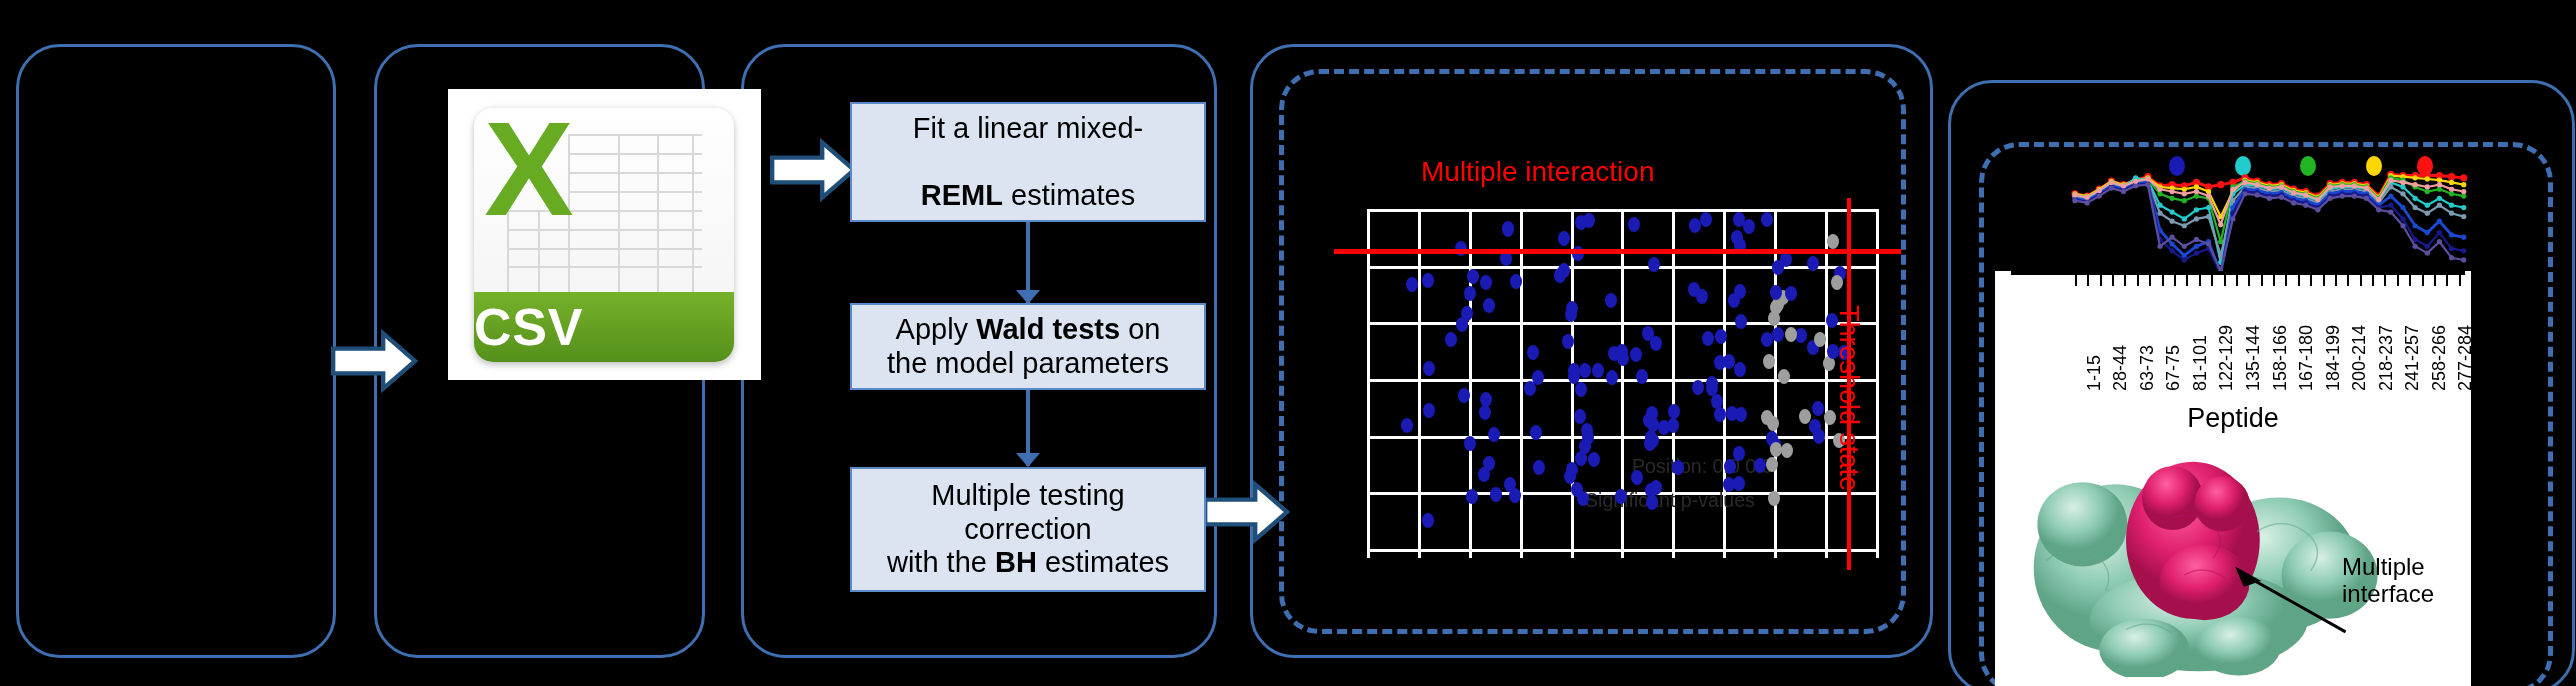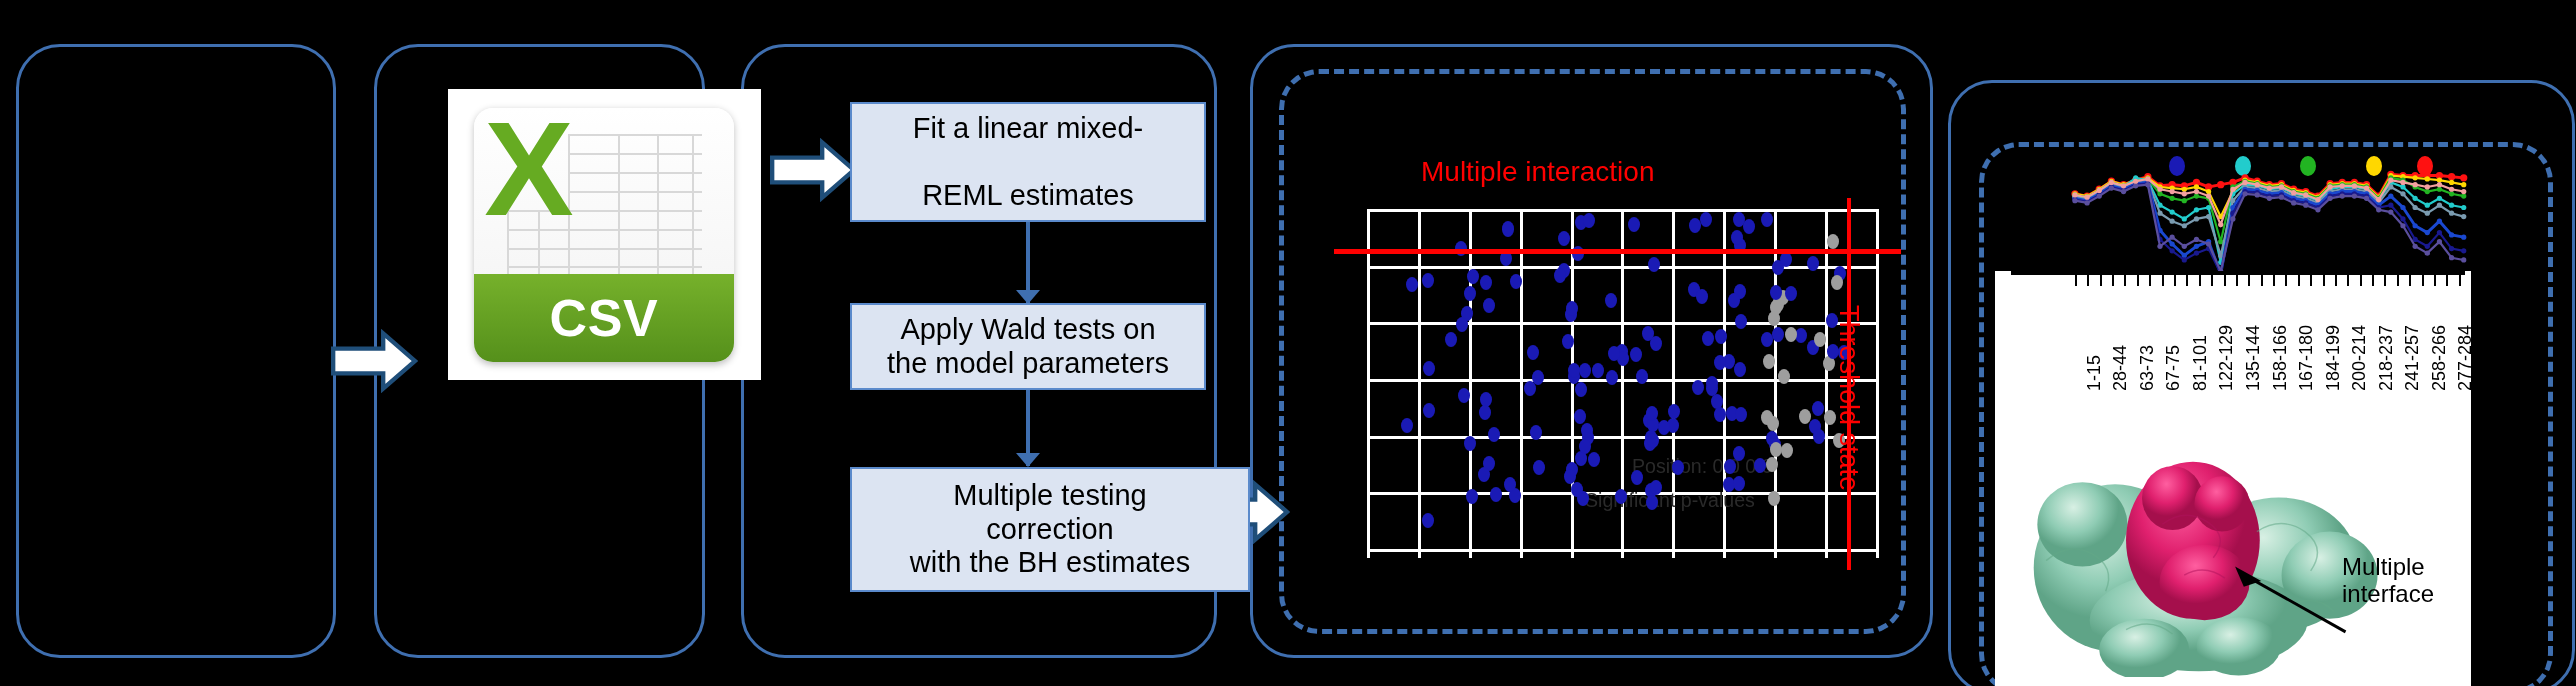--- a/index.html
+++ b/index.html
@@ -21,39 +21,39 @@
   .dashpanel.d5{left:1979px;top:142px;width:574px;height:552px;}
 
   
   .barrow{position:absolute;}
   .barrow svg{display:block;}
 
   
   .pbox{position:absolute;background:#DCE4F2;border:2.2px solid #5B8ACB;
         box-sizing:border-box;display:flex;align-items:center;justify-content:center;
         text-align:center;color:#000;font-size:29px;line-height:1.16;padding:4.4px 8.7px;}
-  .pbox b{font-weight:normal;}
+  .pbox b{font-weight:bold;}
   .vconn{position:absolute;background:#3F6FB0;width:3.6px;}
   .vconn .tip{position:absolute;left:-10.2px;bottom:-0.7px;width:0;height:0;
         border-left:12.4px solid transparent;border-right:12.4px solid transparent;
         border-top:14.5px solid #3F6FB0;}
 
   
   .csvwrap{position:absolute;left:448px;top:89px;width:313px;height:291px;background:#fff;}
   .csvicon{position:absolute;left:26px;top:19px;width:260px;height:254px;
         background:linear-gradient(#ffffff,#f2f2f2);border-radius:19px;
         box-shadow:0 2.9px 7.3px rgba(0,0,0,.25);overflow:hidden;}
   .csvgrid{position:absolute;left:0;top:0;right:0;height:185px;}
   .csvgrid i{position:absolute;background:#d8d8d8;}
   .csvx{position:absolute;left:10.2px;top:5.8px;width:109px;height:116px;
         color:#66AB22;font-size:134px;font-weight:bold;line-height:109px;
         font-family:"Liberation Sans",sans-serif;}
-  .csvband{position:absolute;left:0;right:0;bottom:0;height:88px;
+  .csvband{position:absolute;left:0;right:0;bottom:0;height:70px;
         background:linear-gradient(#76B12B,#55901B);
-        display:flex;align-items:center;justify-content:center;}
+        display:flex;align-items:center;}
   .csvband span{color:#fff;font-size:52px;font-weight:bold;letter-spacing:0.7px;}
 
   
   .scatter{position:absolute;left:1367px;top:209px;width:509px;height:349px;}
   .sgrid{position:absolute;inset:0;}
   .sgrid i{position:absolute;background:#fff;}
   .sgrid i.v{width:2.9px;top:0;bottom:0;}
   .sgrid i.h{height:2.9px;left:0;right:0;}
   .pt{position:absolute;width:12.4px;height:15.3px;border-radius:50%;}
   .pt.b{background:#1A1AB5;}
@@ -154,21 +154,21 @@
     <div>
       <span>Apply </span><b>Wald tests</b><span> on</span><br>
       <span>the model parameters</span>
     </div>
   </div>
 
   <div class="vconn" style="left:1026px;top:390px;height:76px;">
       <span class="tip"></span>
     </div>
 
-  <div class="pbox" style="left:850px;top:467px;width:400px;height:125px;">
+  <div class="pbox" style="left:850px;top:467px;width:356px;height:125px;">
     <div>
       <span>Multiple testing</span><br>
       <span>correction</span><br>
       <span>with the </span><b>BH</b><span> estimates</span>
     </div>
   </div>
 
   <div class="lbl-int">Multiple interaction</div>
 
   <div class="scatter">
@@ -717,20 +717,21 @@
         <span style="left: 232px; top: 103px;">135-144</span>
         <span style="left: 259px; top: 103px;">158-166</span>
         <span style="left: 285px; top: 103px;">167-180</span>
         <span style="left: 312px; top: 103px;">184-199</span>
         <span style="left: 338px; top: 103px;">200-214</span>
         <span style="left: 365px; top: 103px;">218-237</span>
         <span style="left: 391px; top: 103px;">241-257</span>
         <span style="left: 418px; top: 103px;">258-266</span>
         <span style="left: 444px; top: 103px;">277-284</span>
       </div>
+    <div class="xtitle">Peptide</div>
 
     <svg class="protein" viewBox="0 0 520 330">
       <defs>
         <radialGradient id="gg" cx="40%" cy="30%">
           <stop offset="0%" stop-color="#D8F0E4"></stop>
             <stop offset="60%" stop-color="#8FCCB4"></stop>
           <stop offset="100%" stop-color="#5FA487"></stop>
         </radialGradient>
         <radialGradient id="pp" cx="40%" cy="28%">
           <stop offset="0%" stop-color="#FF5FA0"></stop>

